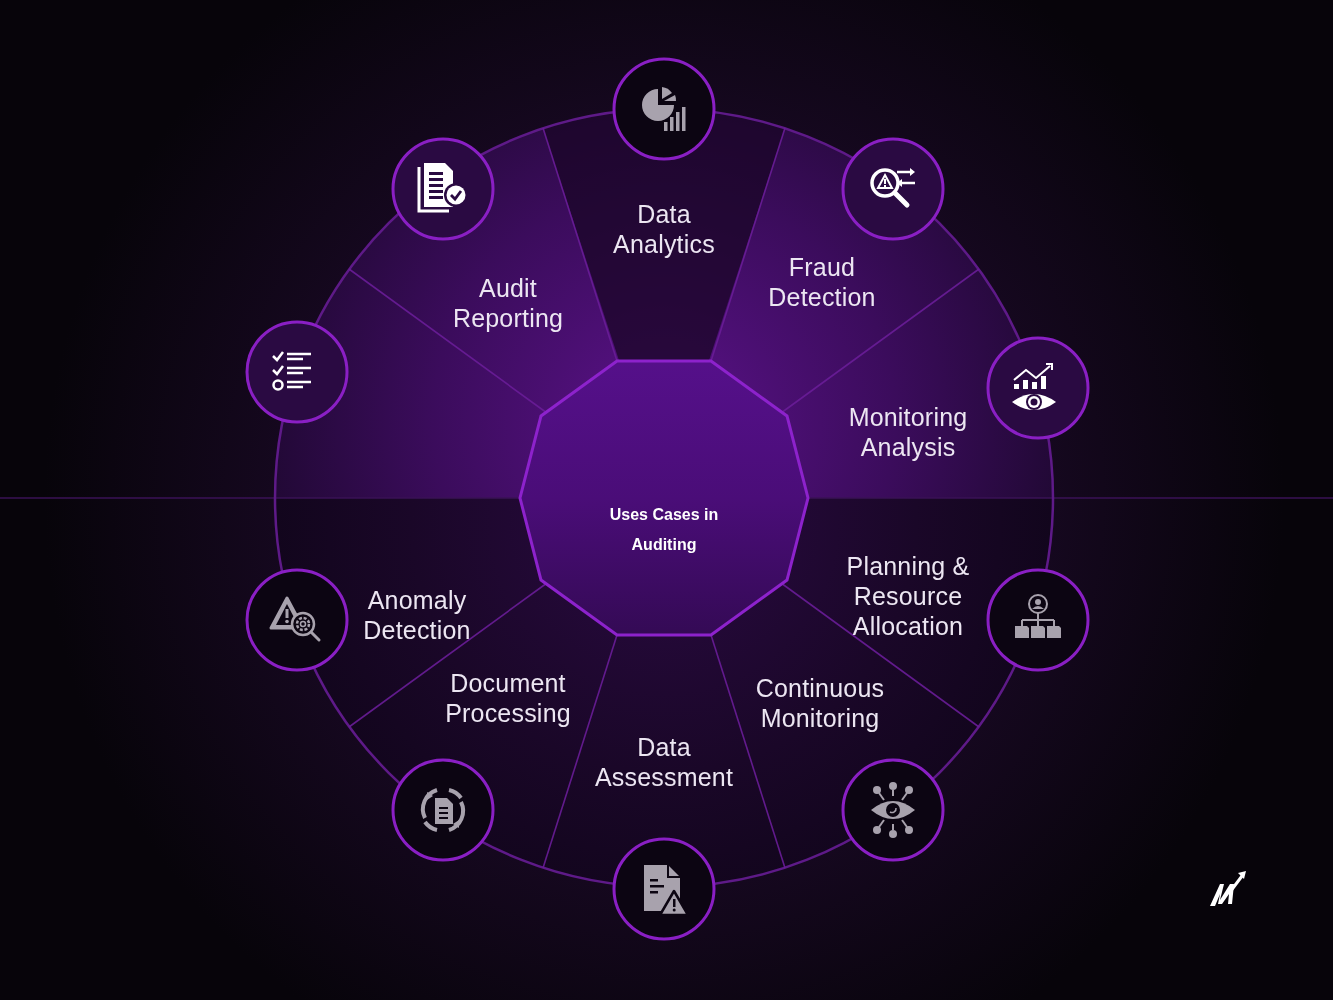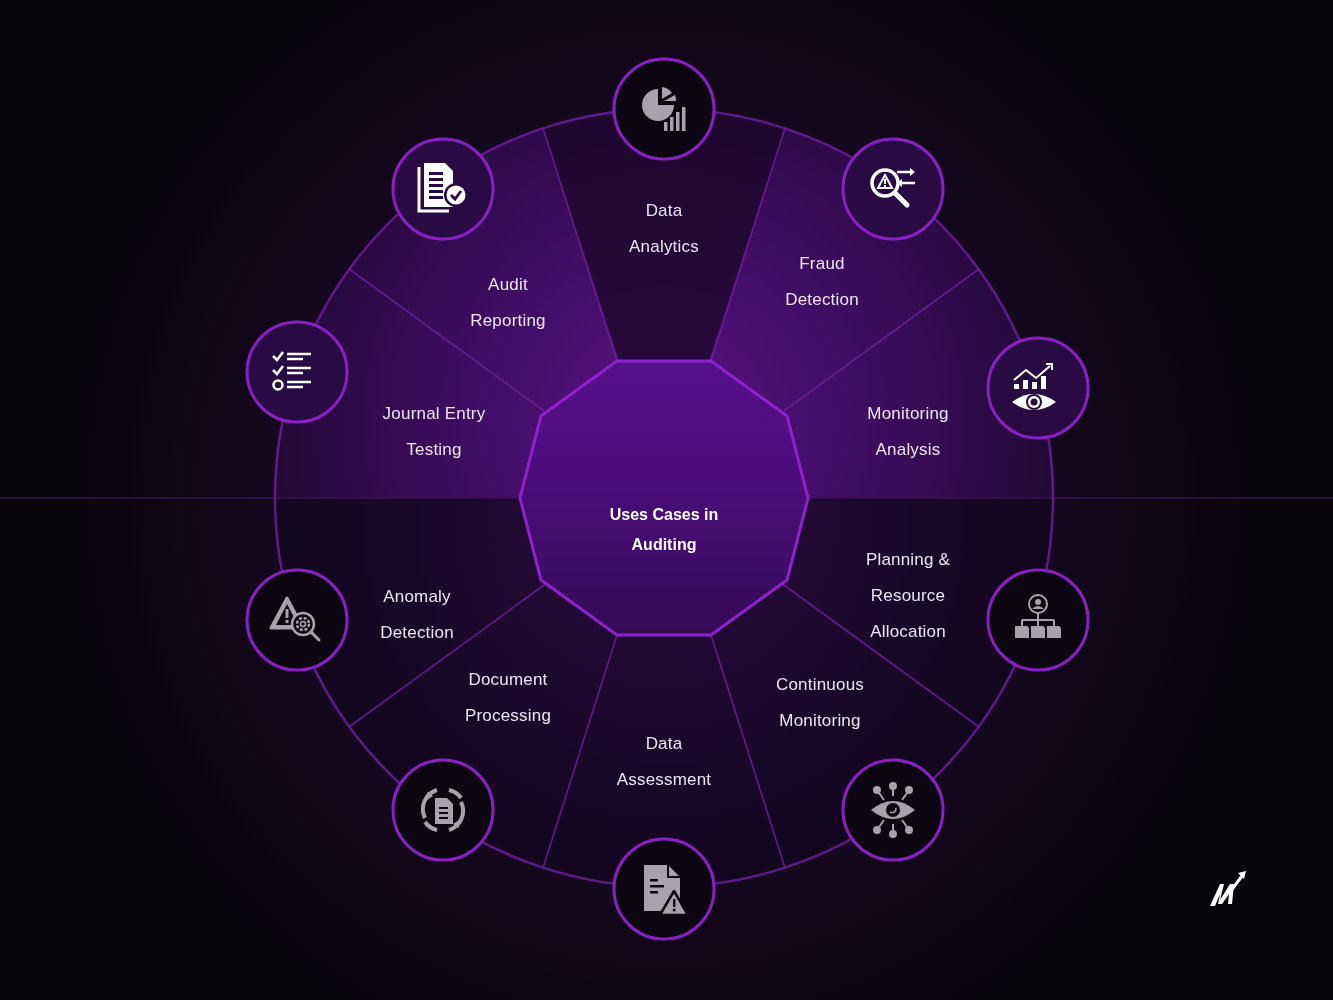--- a/index.html
+++ b/index.html
@@ -4,21 +4,21 @@
 <style>
   html, body { margin:0; padding:0; }
   body {
     width:1333px; height:1000px; overflow:hidden;
     background:#0b0610;
     font-family:"Liberation Sans", "DejaVu Sans", sans-serif;
     position:relative;
   }
   #stage { position:absolute; left:0; top:0; width:1333px; height:1000px; }
   .label {
-    position:absolute; color:#ece6f2; font-size:17px; line-height:36px;
+    position:absolute; color:#ece6f2; font-size:25px; line-height:30px;
     text-align:center; white-space:pre-line; transform:translate(-50%,-50%);
     letter-spacing:0.2px;
   }
   .center-ai {
     position:absolute; left:664px; top:458px; transform:translate(-50%,-50%);
     color:#ffffff; font-weight:bold; font-size:92px; line-height:92px;
     letter-spacing:-2px;
   }
   .center-sub {
     position:absolute; left:664px; top:530px; transform:translate(-50%,-50%);
@@ -105,22 +105,20 @@
 Resource
 Allocation</div>
   <div class="label" style="left:820px;top:703px;">Continuous
 Monitoring</div>
   <div class="label" style="left:664px;top:762px;">Data
 Assessment</div>
   <div class="label" style="left:508px;top:698px;">Document
 Processing</div>
   <div class="label" style="left:417px;top:571px;margin-top:44px;">Anomaly
 Detection</div>
-  <div class="label" style="left:434px;top:432px;">Journal Entry
-Testing</div>
   <div class="label" style="left:508px;top:303px;">Audit
 Reporting</div>
 
   <div class="icon-btn" style="left:664px;top:109px;">
     <svg viewBox="0 0 104 104" style="position:absolute;left:0;top:0;width:104px;height:104px;">
       <circle cx="52" cy="52" r="50" fill="#0c0512" stroke="#8a1fc4" stroke-width="3"></circle>
     </svg>
     <svg viewBox="0 0 60 60" style="position:relative;">
       <path d="M24 10 A 16 16 0 1 0 40 26 L24 26 Z" fill="#a8a2ad"></path>
       <path d="M28 8 L28 20 L38 14 A 14 14 0 0 0 28 8 Z" fill="#a8a2ad"></path>

